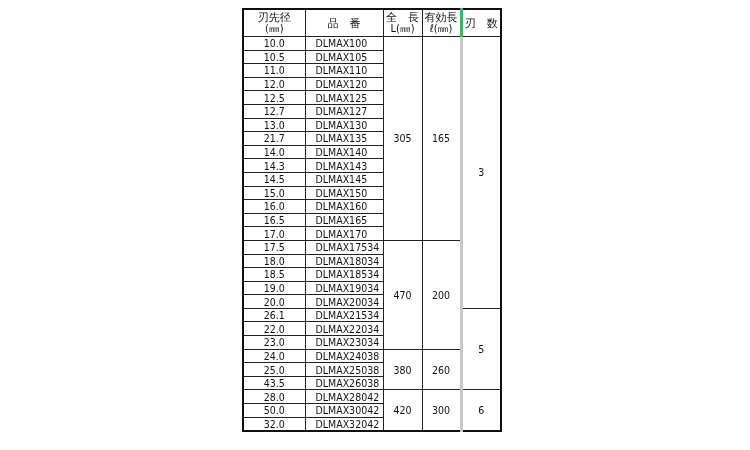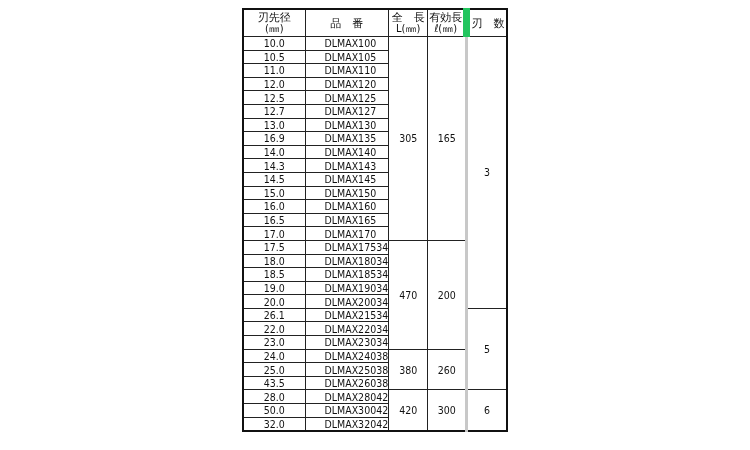--- a/index.html
+++ b/index.html
@@ -4,24 +4,24 @@
 <style>
   html, body { margin: 0; padding: 0; background: #ffffff; }
   body { width: 750px; height: 450px; position: relative; overflow: hidden;
          font-family: "DejaVu Sans Condensed", "DejaVu Sans", "Liberation Sans", sans-serif; color: #111; }
   .tbl { position: absolute; left: 242px; top: 8px; border-collapse: collapse;
          border: 2px solid #111; table-layout: fixed; }
   .tbl th, .tbl td { border: 1px solid #222; padding: 0; text-align: center; vertical-align: middle;
          font-size: 10.5px; line-height: 12px; font-weight: normal; white-space: nowrap; overflow: hidden; }
   .tbl th { height: 26px; font-size: 11px; line-height: 11px; }
   .tbl td { height: 12.6px; }
-  .tbl td.pn { text-align: left; padding-left: 19px; }
+  .tbl td.pn { text-align: left; padding-left: 10px; }
   .c1 { width: 62px; } .c2 { width: 78px; } .c3 { width: 39px; } .c4 { width: 39px; } .c5 { width: 40px; }
   .tbl td.flutes { border-left: 3px solid #c8c8c8; }
-  .tbl th.flutes-h { border-left: 7px solid #22c55e; }
+  .tbl th.flutes-h { border-left: 3px solid #22c55e; }
 </style>
 </head>
 <body>
 
 <table class="tbl">
   <colgroup>
     <col class="c1">
       <col class="c2">
       <col class="c3">
       <col class="c4">
@@ -71,21 +71,21 @@
       </tr>
       <tr>
         <td>12.7</td>
         <td class="pn">DLMAX127</td>
       </tr>
       <tr>
         <td>13.0</td>
         <td class="pn">DLMAX130</td>
       </tr>
       <tr>
-        <td>16.9</td>
+        <td>21.7</td>
         <td class="pn">DLMAX135</td>
       </tr>
       <tr>
         <td>14.0</td>
         <td class="pn">DLMAX140</td>
       </tr>
       <tr>
         <td>14.3</td>
         <td class="pn">DLMAX143</td>
       </tr>

